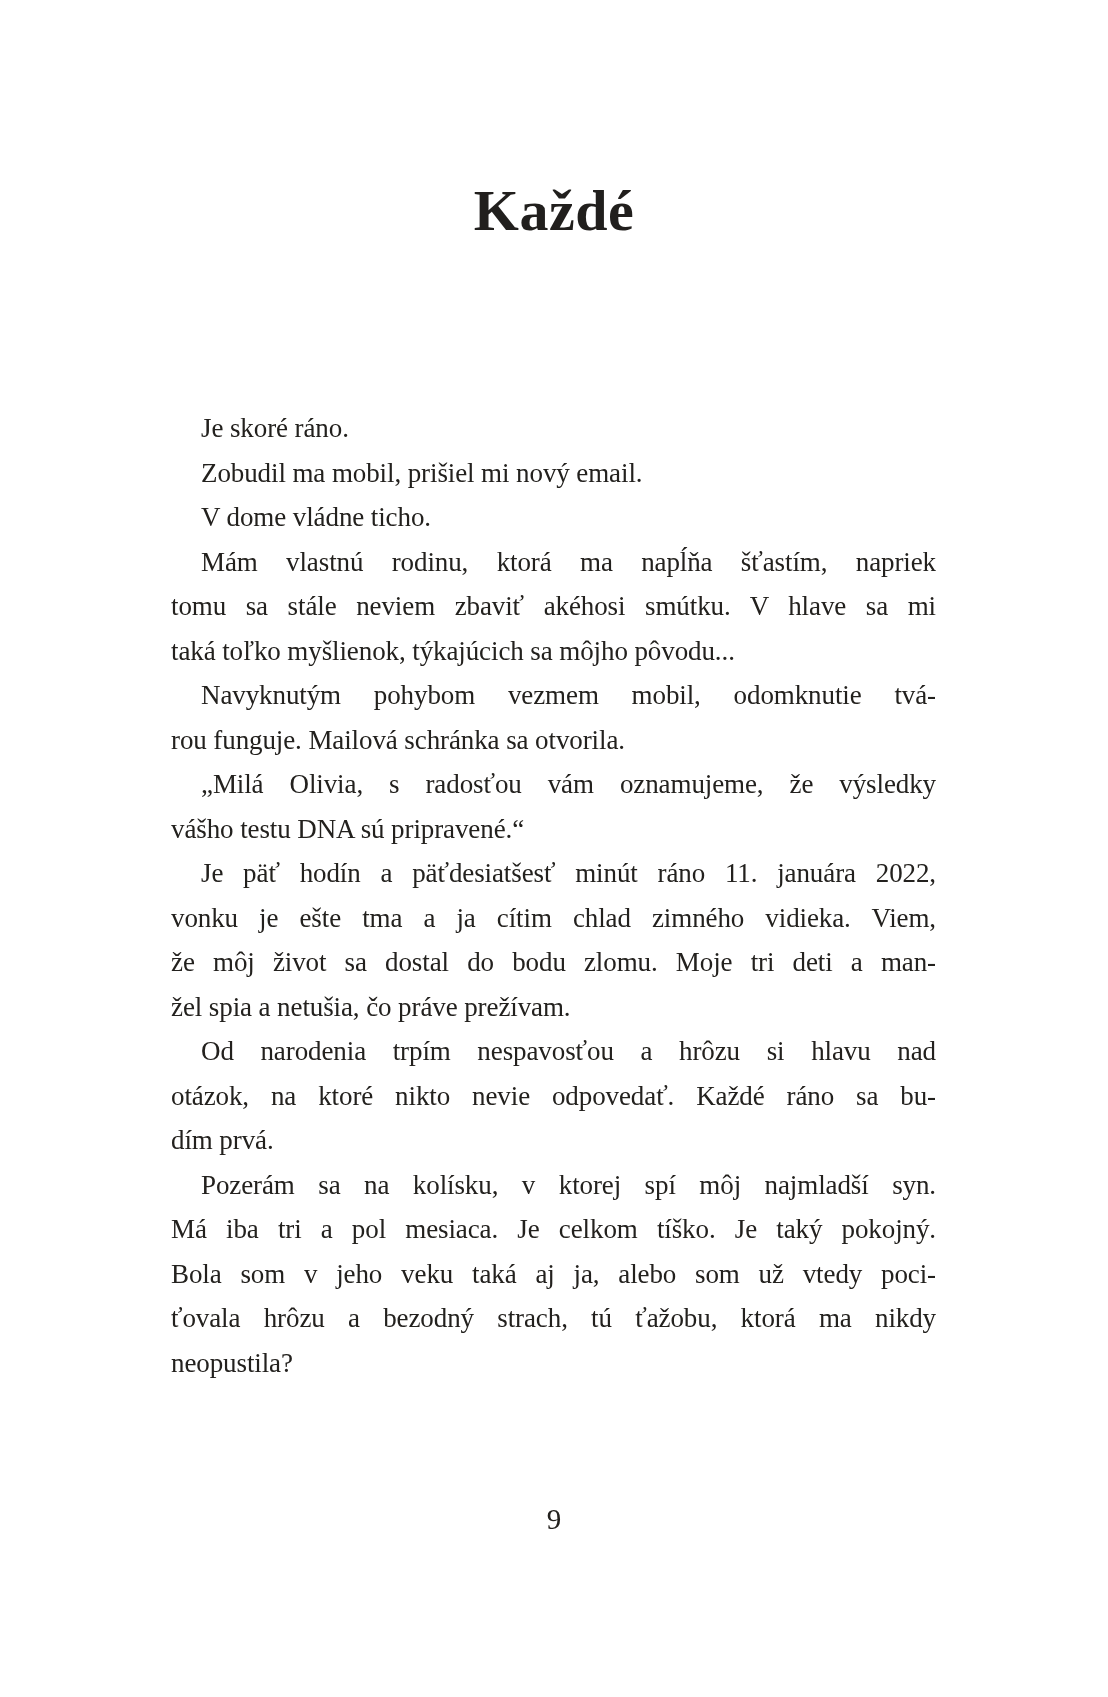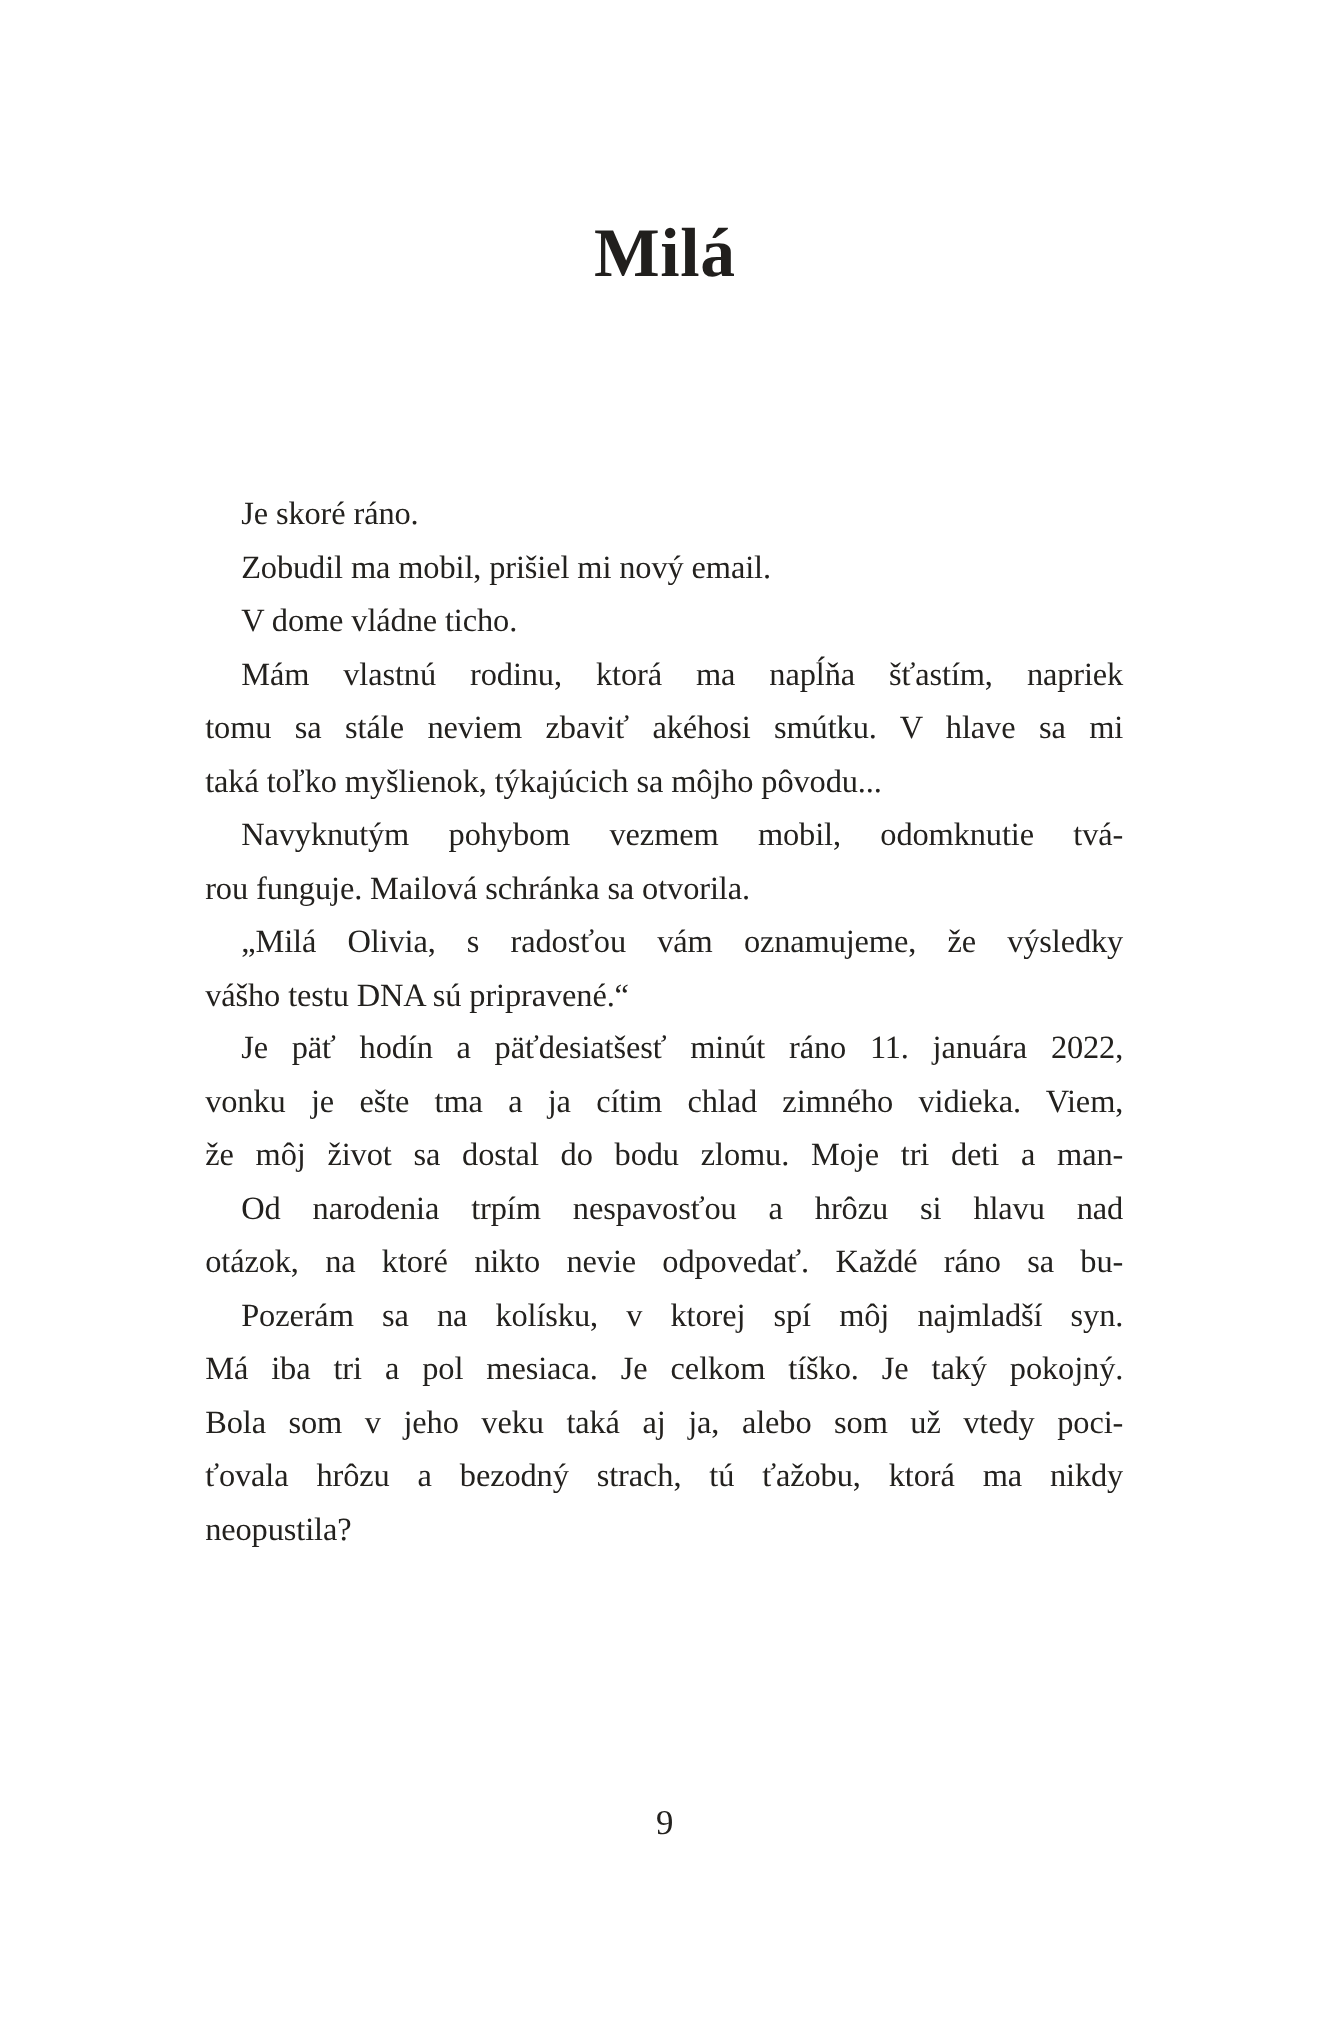--- a/index.html
+++ b/index.html
@@ -57,38 +57,40 @@
     text-align: center;
     font-size: 29px;
     line-height: 34px;
     color: #23211e;
   }
 </style>
 </head>
 <body>
 
 <div class="page">
-  <h1 class="title">Milá</h1>
+  <h1 class="title">Každé</h1>
 
   <div class="body-text">
       <div class="line indent">Je skoré ráno.</div>
       <div class="line indent">Zobudil ma mobil, prišiel mi nový email.</div>
       <div class="line indent">V dome vládne ticho.</div>
       <div class="line indent justified">Mám vlastnú rodinu, ktorá ma napĺňa šťastím, napriek</div>
       <div class="line justified">tomu sa stále neviem zbaviť akéhosi smútku. V hlave sa mi</div>
       <div class="line">taká toľko myšlienok, týkajúcich sa môjho pôvodu...</div>
       <div class="line indent justified">Navyknutým pohybom vezmem mobil, odomknutie tvá-</div>
       <div class="line">rou funguje. Mailová schránka sa otvorila.</div>
       <div class="line indent justified">„Milá Olivia, s radosťou vám oznamujeme, že výsledky</div>
       <div class="line">vášho testu DNA sú pripravené.“</div>
       <div class="line indent justified">Je päť hodín a päťdesiatšesť minút ráno 11. januára 2022,</div>
       <div class="line justified">vonku je ešte tma a ja cítim chlad zimného vidieka. Viem,</div>
       <div class="line justified">že môj život sa dostal do bodu zlomu. Moje tri deti a man-</div>
+      <div class="line">žel spia a netušia, čo práve prežívam.</div>
       <div class="line indent justified">Od narodenia trpím nespavosťou a hrôzu si hlavu nad</div>
       <div class="line justified">otázok, na ktoré nikto nevie odpovedať. Každé ráno sa bu-</div>
+      <div class="line">dím prvá.</div>
       <div class="line indent justified">Pozerám sa na kolísku, v ktorej spí môj najmladší syn.</div>
       <div class="line justified">Má iba tri a pol mesiaca. Je celkom tíško. Je taký pokojný.</div>
       <div class="line justified">Bola som v jeho veku taká aj ja, alebo som už vtedy poci-</div>
       <div class="line justified">ťovala hrôzu a bezodný strach, tú ťažobu, ktorá ma nikdy</div>
       <div class="line">neopustila?</div>
     </div>
 
   <div class="pagenum">9</div>
 </div>
 

